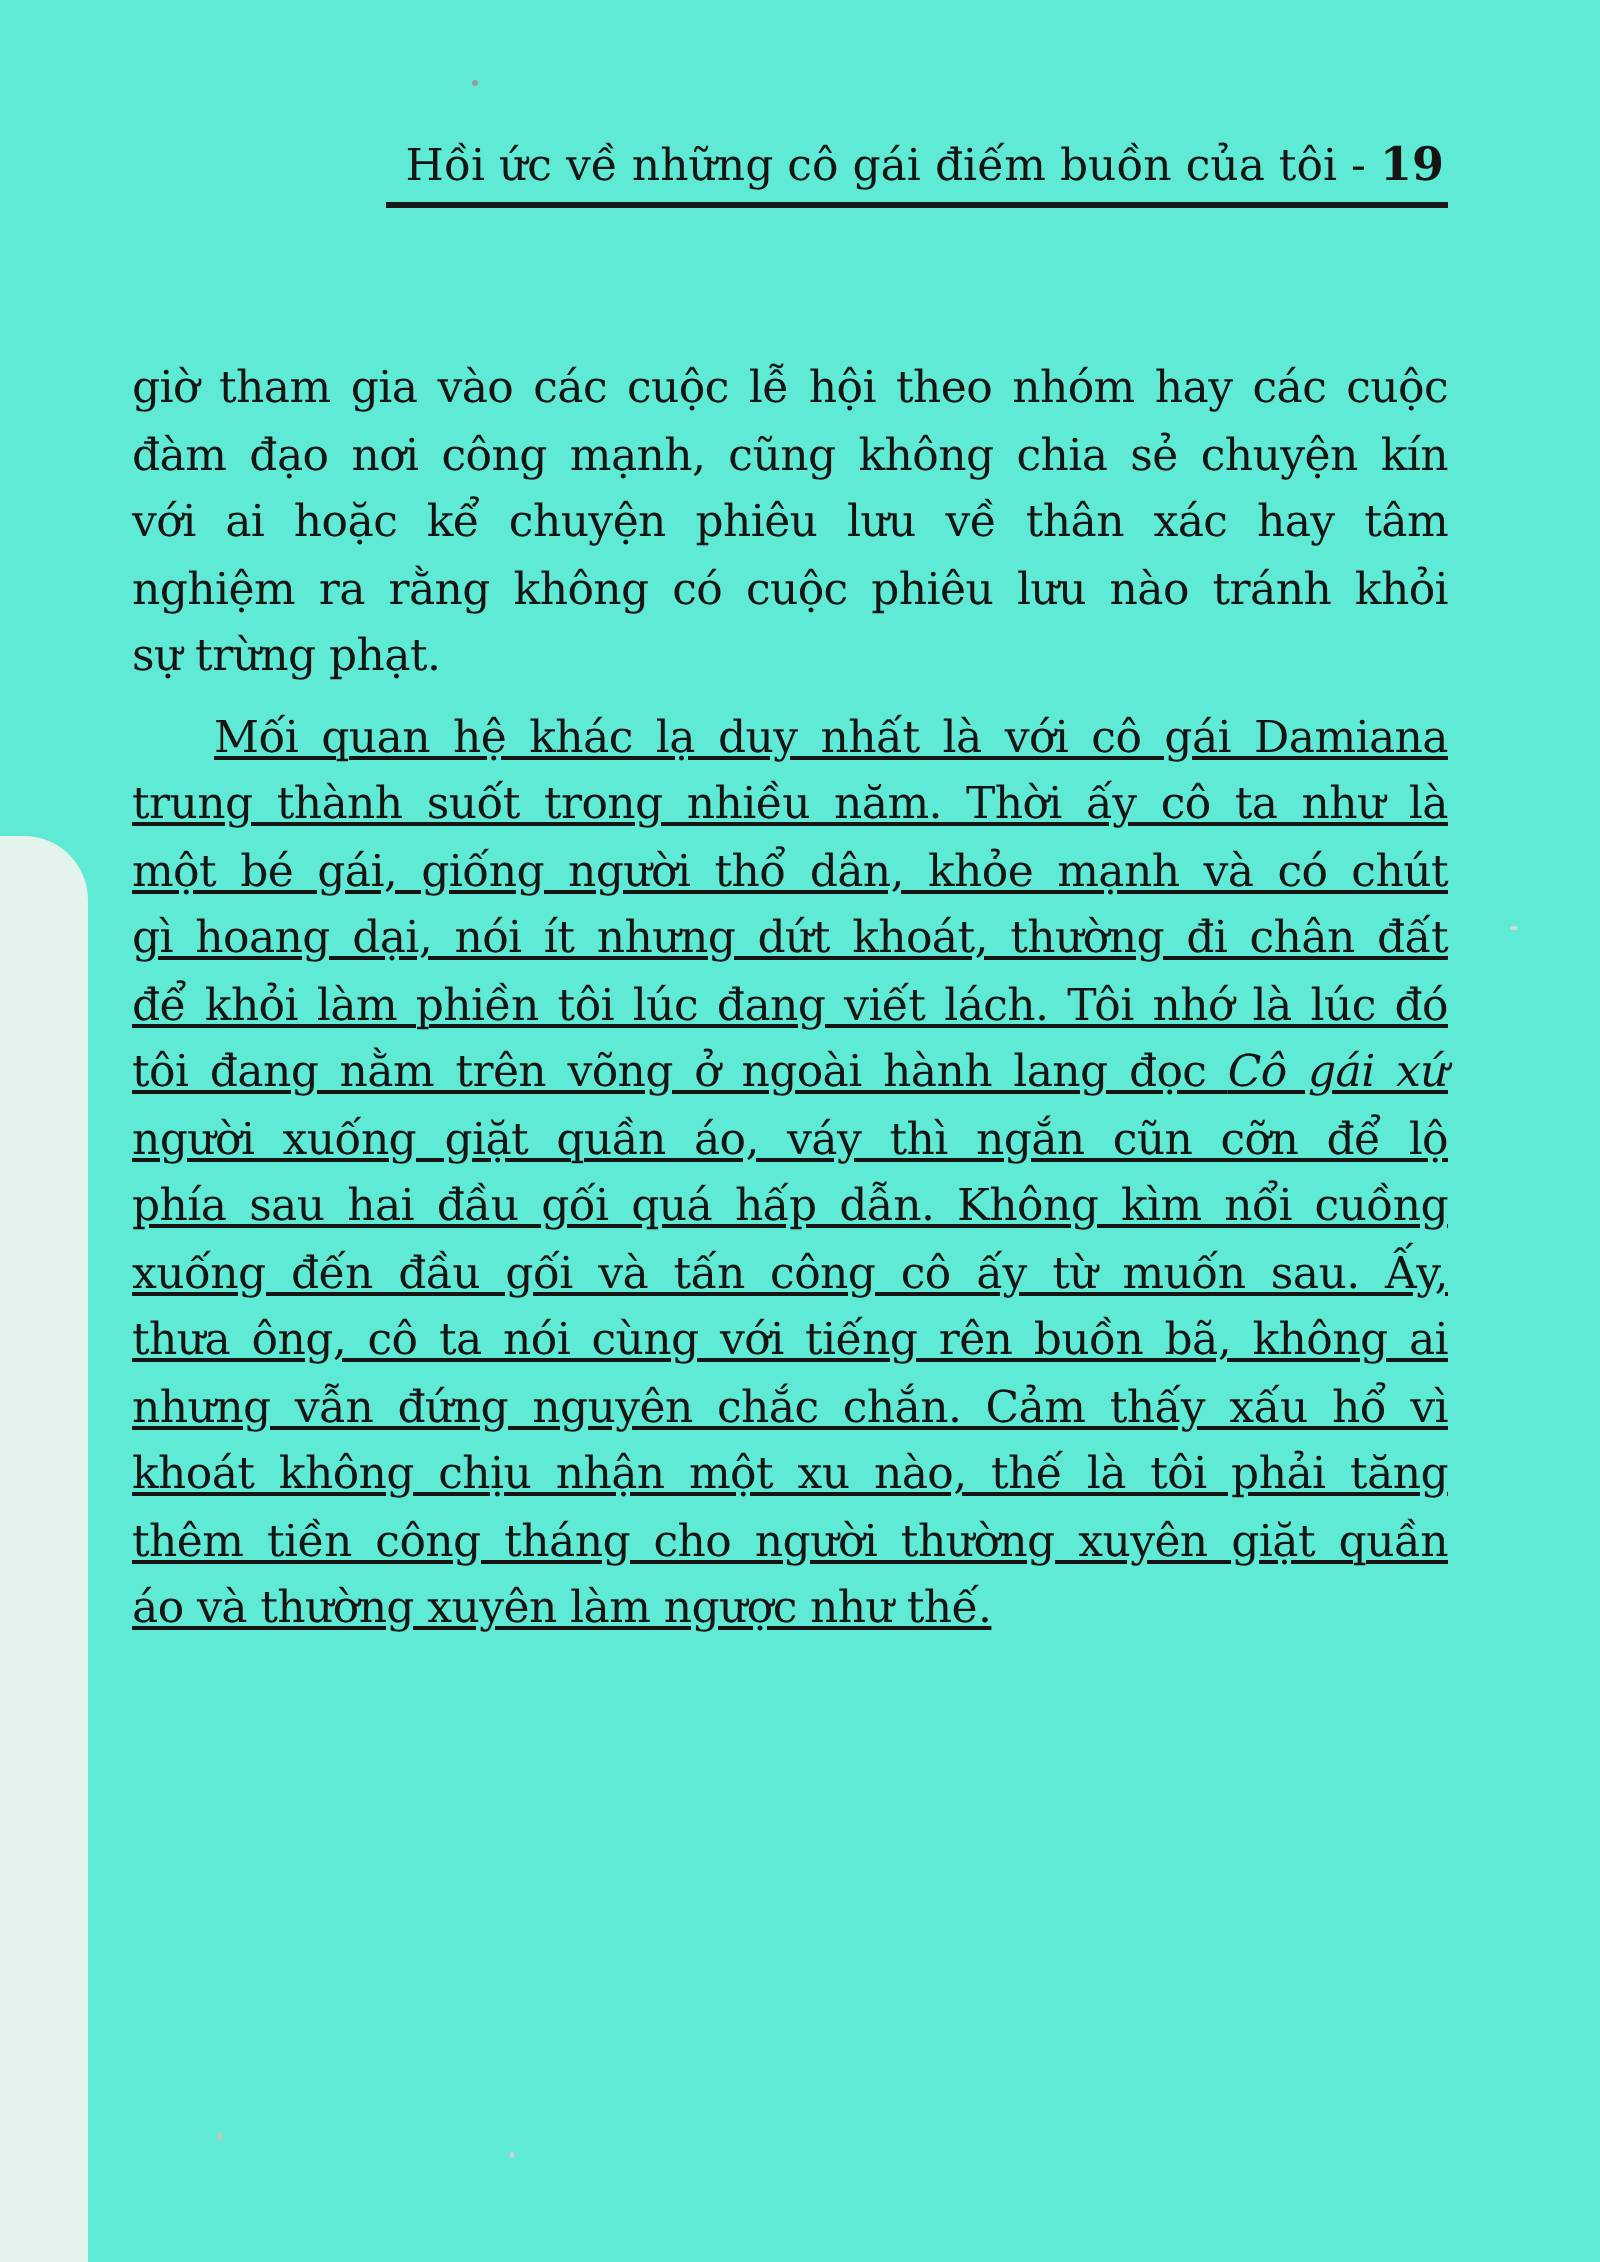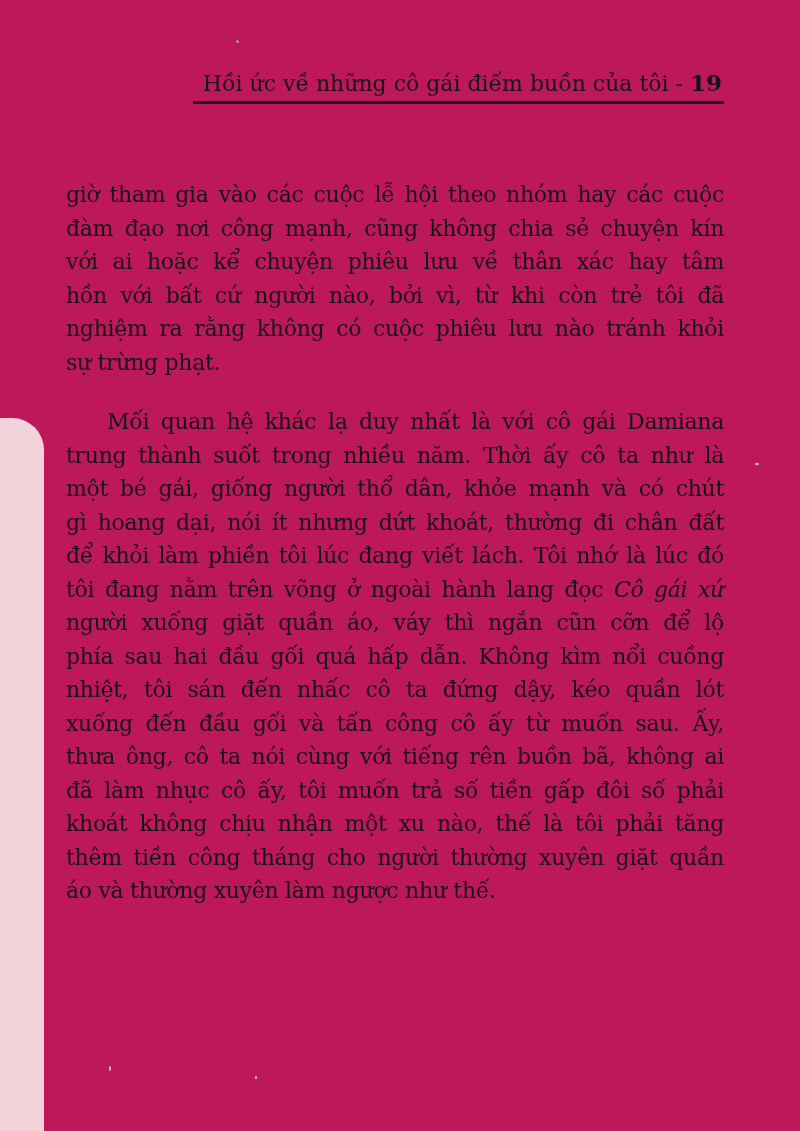--- a/index.html
+++ b/index.html
@@ -1,20 +1,20 @@
 <!DOCTYPE html>
 <html lang="vi"><head>
 <meta charset="utf-8">
 <style>
   html, body { margin: 0; padding: 0; }
   .page {
     position: relative;
     width: 800px;
     height: 1131px;
-    background: #be185d;
+    background: #5eead4;
     overflow: hidden;
     font-family: "DejaVu Serif", "Liberation Serif", serif;
     color: #161514;
   }
   
   .scan-band {
     position: absolute;
     left: 0;
     top: 418px;
     bottom: 0;
@@ -45,21 +45,21 @@
   }
   .body-text {
     position: absolute;
     top: 178px;
     left: 66px;
     width: 658px;
     font-size: 22px;
     line-height: 33.5px;
     letter-spacing: -0.3px;
   }
-  .para + .para { margin-top: 26px; }
+  .para + .para { margin-top: 7px; text-decoration: underline; }
   .line {
     text-align: justify;
     text-align-last: justify;
     text-justify: inter-word;
   }
   .line.last { text-align-last: left; }
   .line.indent { text-indent: 41px; }
   .it { font-style: italic; }
   .speck {
     position: absolute;
@@ -81,37 +81,35 @@
     <span class="header-inner">
       <span>Hồi ức về những cô gái điếm buồn của tôi</span><span class="sep"> - </span><span class="page-number">19</span>
     </span>
   </div>
 
   <div class="body-text">
       <div class="para">
         <div class="line"><span>giờ tham gia vào các cuộc lễ hội theo nhóm hay các cuộc</span></div>
         <div class="line"><span>đàm đạo nơi công mạnh, cũng không chia sẻ chuyện kín</span></div>
         <div class="line"><span>với ai hoặc kể chuyện phiêu lưu về thân xác hay tâm</span></div>
-        <div class="line"><span>hồn với bất cứ người nào, bởi vì, từ khi còn trẻ tôi đã</span></div>
         <div class="line"><span>nghiệm ra rằng không có cuộc phiêu lưu nào tránh khỏi</span></div>
         <div class="line last"><span>sự trừng phạt.</span></div>
       </div>
       <div class="para">
         <div class="line indent"><span>Mối quan hệ khác lạ duy nhất là với cô gái Damiana</span></div>
         <div class="line"><span>trung thành suốt trong nhiều năm. Thời ấy cô ta như là</span></div>
         <div class="line"><span>một bé gái, giống người thổ dân, khỏe mạnh và có chút</span></div>
         <div class="line"><span>gì hoang dại, nói ít nhưng dứt khoát, thường đi chân đất</span></div>
         <div class="line"><span>để khỏi làm phiền tôi lúc đang viết lách. Tôi nhớ là lúc đó</span></div>
         <div class="line"><span>tôi đang nằm trên võng ở ngoài hành lang đọc </span><span class="it">Cô gái xứ</span></div>
         <div class="line"><span>người xuống giặt quần áo, váy thì ngắn cũn cỡn để lộ</span></div>
         <div class="line"><span>phía sau hai đầu gối quá hấp dẫn. Không kìm nổi cuồng</span></div>
-        <div class="line"><span>nhiệt, tôi sán đến nhấc cô ta đứng dậy, kéo quần lót</span></div>
         <div class="line"><span>xuống đến đầu gối và tấn công cô ấy từ muốn sau. Ấy,</span></div>
         <div class="line"><span>thưa ông, cô ta nói cùng với tiếng rên buồn bã, không ai</span></div>
-        <div class="line"><span>đã làm nhục cô ấy, tôi muốn trả số tiền gấp đôi số phải</span></div>
+        <div class="line"><span>nhưng vẫn đứng nguyên chắc chắn. Cảm thấy xấu hổ vì</span></div>
         <div class="line"><span>khoát không chịu nhận một xu nào, thế là tôi phải tăng</span></div>
         <div class="line"><span>thêm tiền công tháng cho người thường xuyên giặt quần</span></div>
         <div class="line last"><span>áo và thường xuyên làm ngược như thế.</span></div>
       </div>
     </div>
 
   <div class="speck speck-1"></div>
   <div class="speck speck-2"></div>
   <div class="speck speck-3"></div>
   <div class="speck speck-4"></div>

